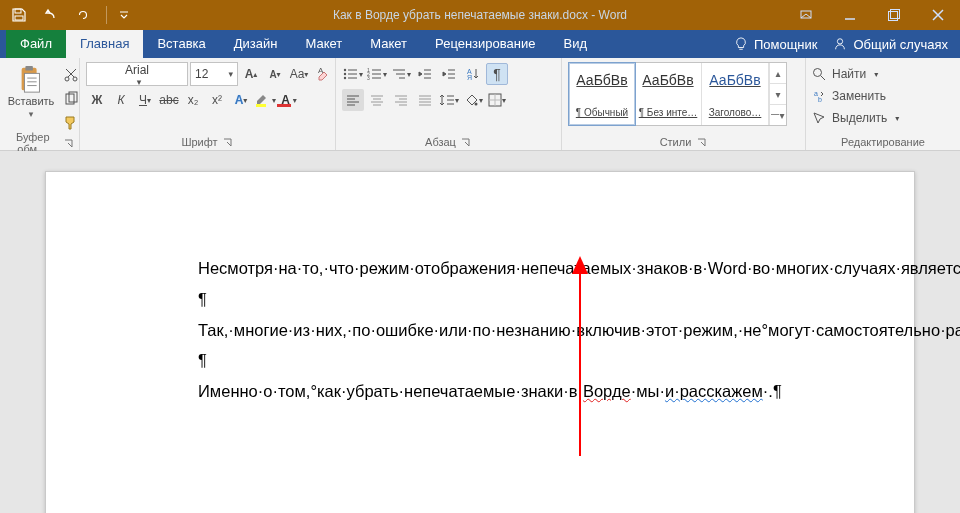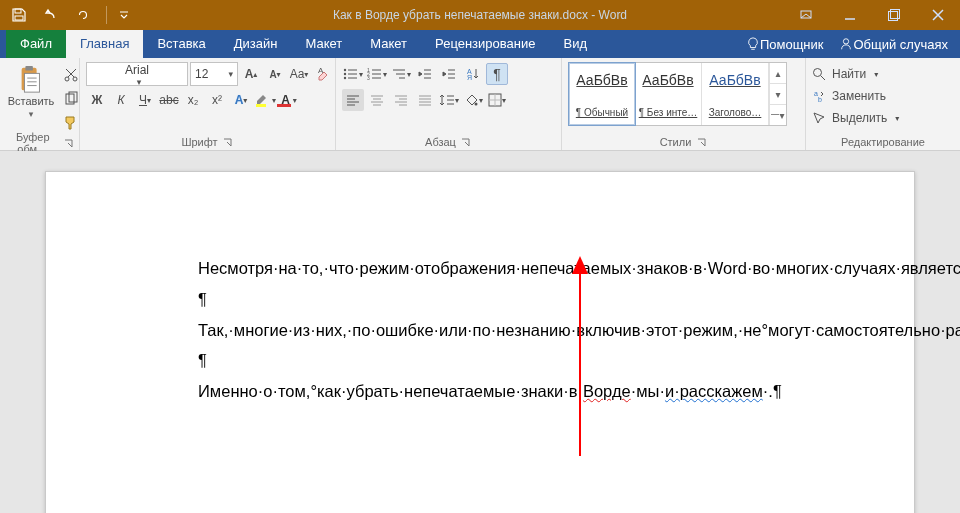--- a/index.html
+++ b/index.html
@@ -83,21 +83,21 @@
   }
   .tabs .right {
     margin-left: auto;
     display: flex;
     align-items: center;
     gap: 16px;
     padding-right: 12px;
     height: 28px;
   }
   .tabs .right .tell-me, .tabs .right .share {
-    display: flex; align-items: center; 
+    display: flex; align-items: center; gap: 6px;
     color: #fff; font-size: 13px;
   }
 
   
   .ribbon {
     height: 92px;
     background: #f3f3f3;
     border-bottom: 1px solid #d0d0d0;
     display: flex;
     align-items: stretch;

